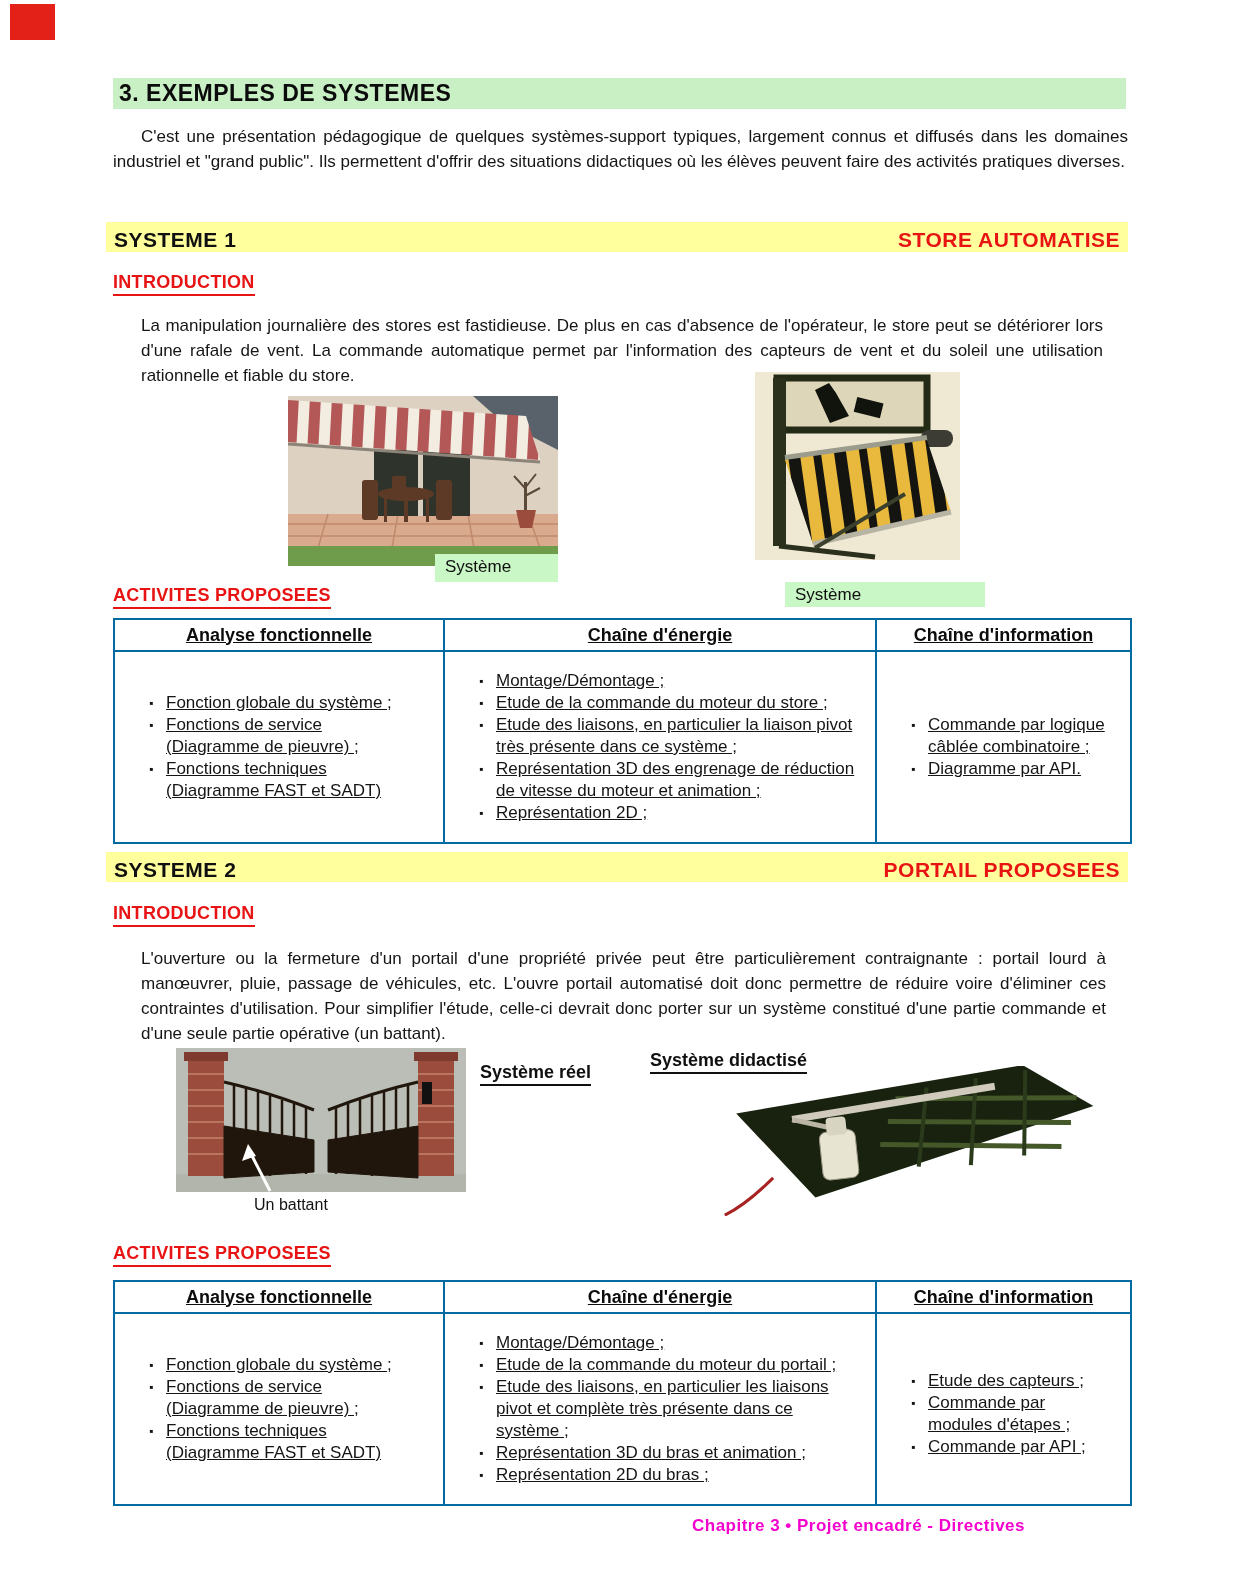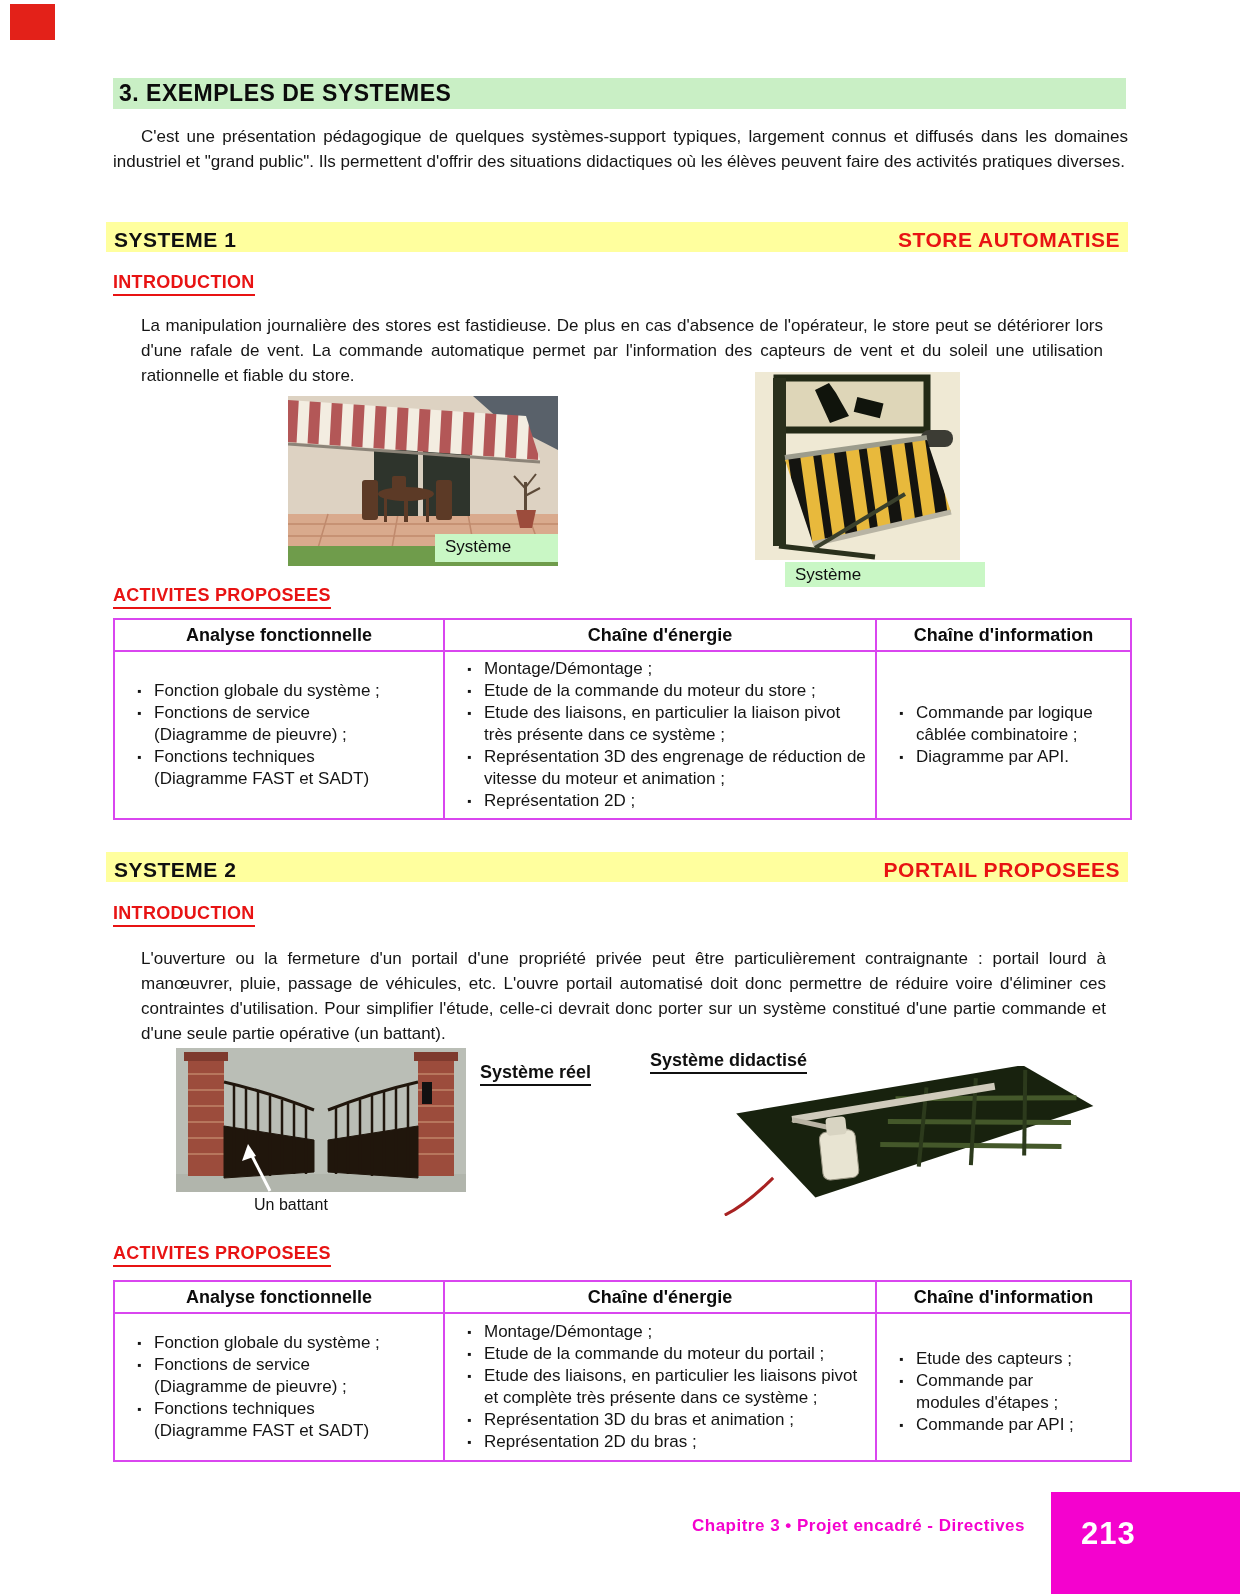--- a/index.html
+++ b/index.html
@@ -31,36 +31,36 @@
     border-bottom:2px solid #e81313;padding-bottom:1px;display:inline-block;
   }
   .black-caption{
     font-size:18px;font-weight:bold;color:#101010;
     border-bottom:2px solid #101010;padding-bottom:1px;display:inline-block;
   }
   .fig{overflow:visible;}
   .fig svg{display:block;}
   .caption-strip{
     position:absolute;background:#c9f7c5;color:#101010;
-    font-size:17px;line-height:26px;padding-left:10px;box-sizing:border-box;
+    font-size:17px;line-height:26px;padding-left:10px;box-sizing:border-box;margin-top:20px;
   }
   .plain-caption{font-size:16px;color:#141414;}
   
   table.activities{
     border-collapse:collapse;table-layout:fixed;width:1017px;background:#fff;
   }
-  table.activities th,table.activities td{border:2px solid #d946ef;}
+  table.activities th,table.activities td{border:2px solid #0369a1;text-decoration:underline;}
   table.activities th{
     font-size:18px;font-weight:bold;text-align:center;height:28px;padding:1px 2px;color:#0c0c0c;
   }
   table.activities td{
     font-size:17px;vertical-align:middle;padding:6px 4px;color:#141414;
   }
   td.v-top{vertical-align:top;}
-  ul.bullets{margin:0;padding:0 2px 0 18px;list-style:none;}
+  ul.bullets{margin:12px;padding:0 2px 0 18px;list-style:none;}
   ul.bullets li{
     position:relative;padding-left:17px;line-height:22px;white-space:pre-line;
   }
   ul.bullets li::before{
     content:"▪";position:absolute;left:0;top:0;font-size:12px;line-height:22px;
   }
   
   .footer-text{
     right:215px;top:1516px;font-size:17px;font-weight:bold;color:#f402ce;letter-spacing:.5px;
   }
@@ -346,17 +346,14 @@
               <li>Commande par
 modules d'étapes ;</li>
               <li>Commande par API ;</li>
             </ul>
       </td>
     </tr>
   </tbody>
     </table>
 
   <div class="abs footer-text">Chapitre 3 • Projet encadré - Directives</div>
-  <div class="abs page-badge">
-    <span class="num">213</span>
-  </div>
 
 </div>
 
 </body></html>

